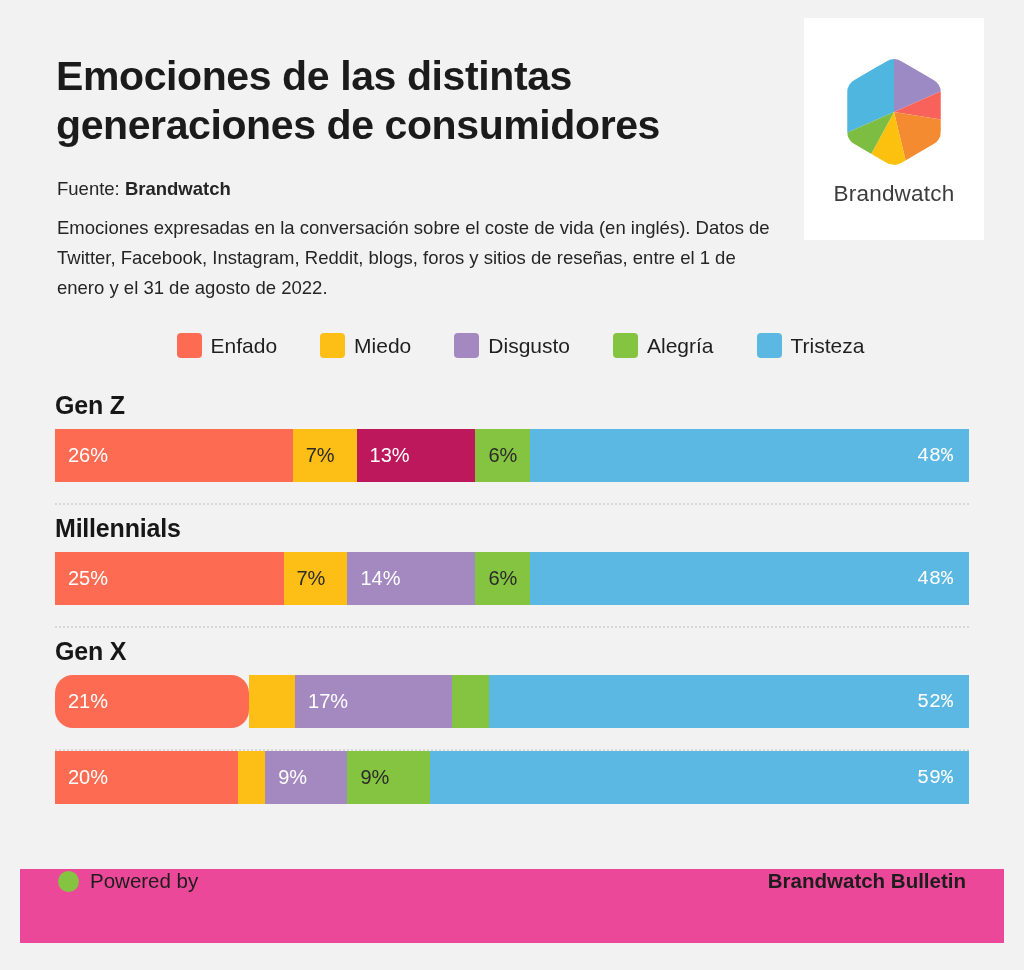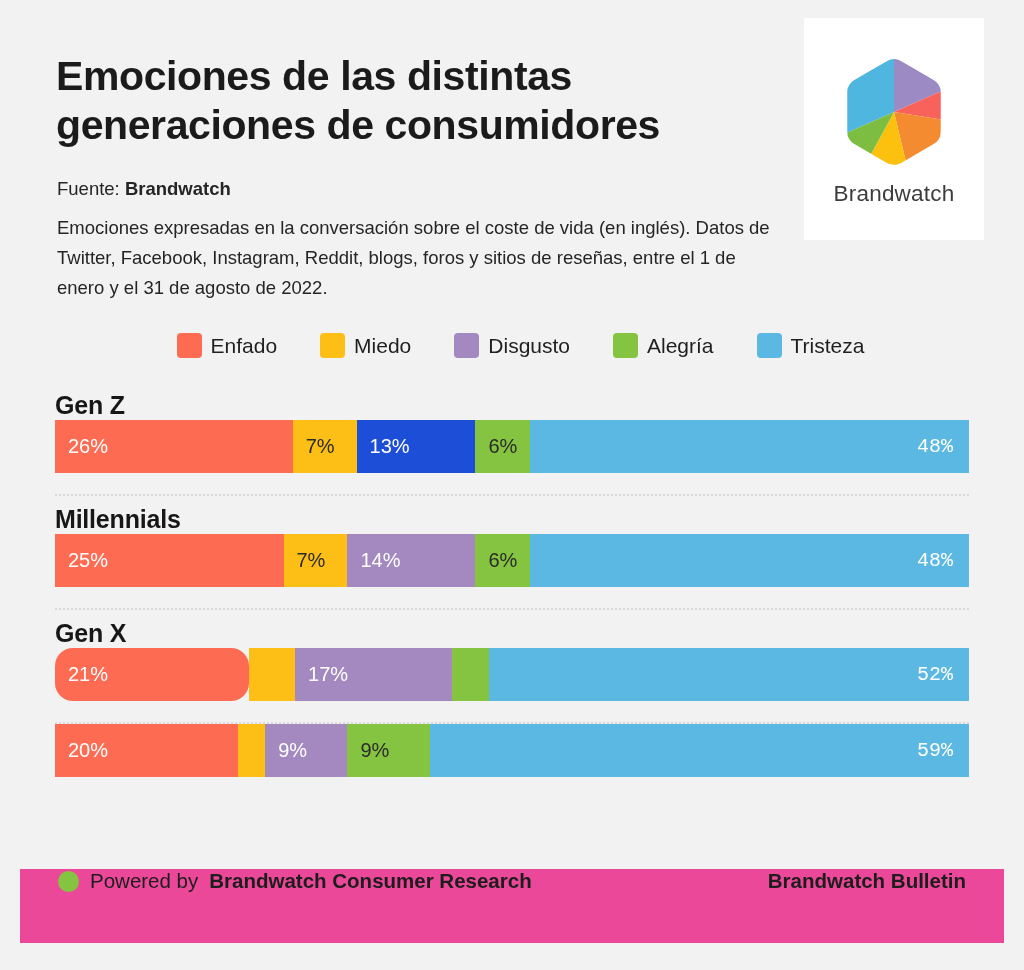--- a/index.html
+++ b/index.html
@@ -125,20 +125,21 @@
   .bar-group {
     position: relative;
     padding: 0 55px;
     box-sizing: border-box;
   }
   .bar-label {
     font-size: 25px;
     font-weight: bold;
     color: #171717;
     letter-spacing: -0.2px;
+    padding-bottom: 9px;
     padding-top: 9px;
   }
   .bar {
     display: flex;
     height: 53px;
     width: 100%;
     overflow: hidden;
   }
   .seg {
     display: flex;
@@ -269,21 +270,21 @@
   <div class="chart" id="chart">
       <div class="bar-group">
         <div class="bar-label">Gen Z</div>
         <div class="bar">
           <div class="seg left-label" style="background: rgb(252, 107, 82); width: 26%;">
             <span class="seg-text-light">26%</span>
           </div>
           <div class="seg left-label" style="background: rgb(253, 190, 22); width: 7%;">
             <span class="seg-text-dark">7%</span>
           </div>
-          <div class="seg left-label" style="background: #1d4ed8; width: 13%; align-items: center;">
+          <div class="seg left-label" style="background: #be185d; width: 13%; align-items: center;">
             <span class="seg-text-light">13%</span>
           </div>
           <div class="seg left-label" style="background: rgb(133, 196, 64); width: 6%;">
             <span class="seg-text-dark">6%</span>
           </div>
           <div class="seg right-label" style="background: rgb(91, 184, 227); width: 48%;">
             <span class="seg-text-light">48%</span>
           </div>
         </div>
       </div>
@@ -342,18 +343,17 @@
             <span class="seg-text-light">59%</span>
           </div>
         </div>
       </div>
     </div>
 
   <div class="footer">
     <div class="powered">
       <span class="powered-dot"></span>
       <span>Powered by </span>
-        <span class="strong">Brandwatch Consumer Research</span>
     </div>
     <div class="bulletin">Brandwatch Bulletin</div>
   </div>
 
 </div>
 
 </body></html>

